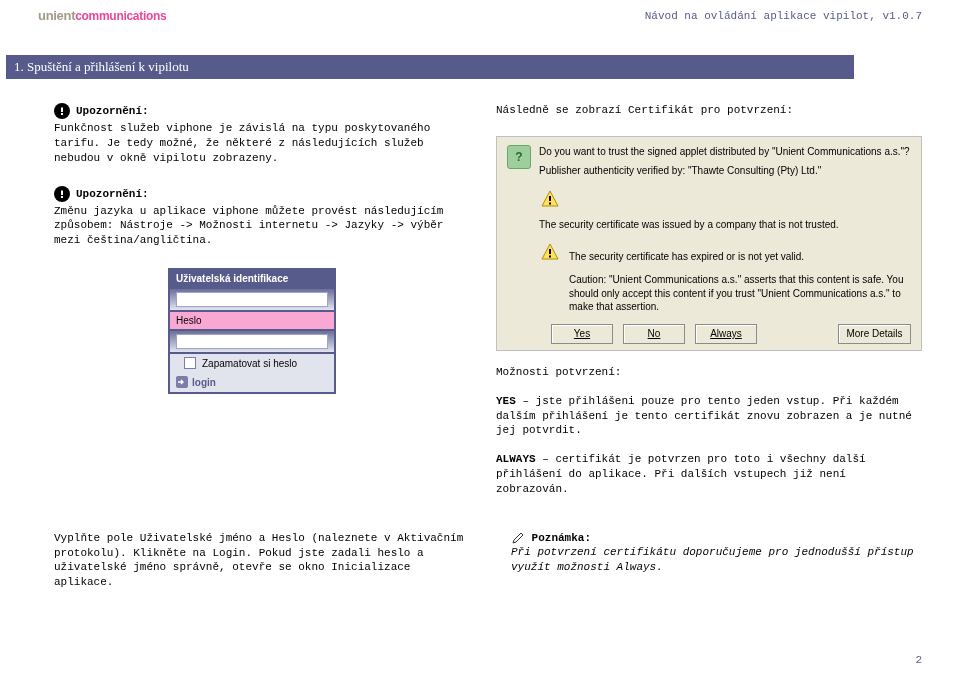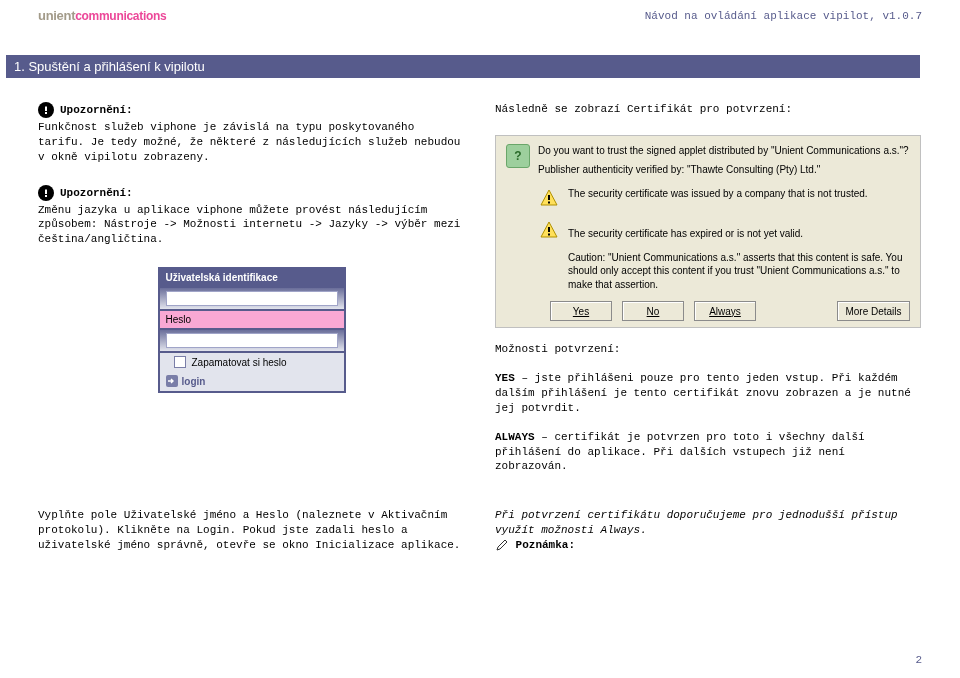--- a/index.html
+++ b/index.html
@@ -20,46 +20,46 @@
       font-size: 11px;
     }
     .logo-left { display: flex; align-items: baseline; }
     .logo-unient { font-family: Arial, sans-serif; font-weight: bold; color: #a39b8a; font-size: 13px; letter-spacing: -0.3px; }
     .logo-comm { font-family: Liberation Sans, sans-serif; font-weight: bold; color: #ec4899; font-size: 12px; letter-spacing: -0.3px; }
     .header-right { color: #575b8c; font-size: 11px; }
     .section-bar {
       margin: 28px 38px 0 6px;
       background: #575b8c;
       color: #fff;
-      font-family: Liberation Sans, sans-serif;
+      font-family: Liberation Serif, serif;
       font-size: 13px;
       padding: 4px 8px;
-      width: 914px;
+      width: 848px;
     }
     .content {
       display: flex;
       padding: 24px 38px 0 38px;
       gap: 30px;
     }
-    .col { width: 432px; }
+    .col { width: 432px; margin-left: 16px; }
     .col-left { width: 432px;}
     .col-right { width: 432px; }
     .warn-block { margin-bottom: 20px; }
     .warn-head { display: flex; align-items: center; gap: 6px; margin-bottom: 2px; }
     .warn-icon {
       width: 16px; height: 16px; border-radius: 50%;
       background: #000; display: flex; align-items: center; justify-content: center;
       flex-shrink: 0;
     }
     .warn-icon svg { display: block; }
     .bold { font-weight: bold; }
     .para { line-height: 1.35; margin-bottom: 18px; font-size: 11px; }
     .para-sm { line-height: 1.35; margin-bottom: 14px; font-size: 11px; }
     .login-box {
-      width: 188px;
+      width: 168px;
       margin: 0 auto;
       background: #575b8c;
       padding: 2px;
       font-family: Arial, sans-serif;
     }
     .login-row {
       background: #e2e4ed;
       margin-bottom: 2px;
       padding: 3px 6px;
       font-size: 10px;
@@ -178,21 +178,21 @@
           <svg width="14" height="14" viewBox="0 0 14 14">
               <text x="7" y="11" text-anchor="middle" font-size="12" font-family="Arial" fill="#2a6a2a" font-weight="bold">?</text>
             </svg>
         </span>
         <div style="flex:1">
           <div>Do you want to trust the signed applet distributed by "Unient Communications a.s."?</div>
           <div style="height:6px"></div>
           <div>Publisher authenticity verified by: "Thawte Consulting (Pty) Ltd."</div>
         </div>
       </div>
-      <div class="cert-row" style="margin-left:32px;">
+      <div class="cert-row" style="margin-left:32px;flex-direction:column;">
         <span class="cert-sicon">
           <svg width="20" height="20" viewBox="0 0 20 20">
               <path d="M10 2 L18 17 L2 17 Z" fill="#ffe05a" stroke="#b09000"></path>
               <rect x="9" y="7" width="2" height="5" fill="#000"></rect>
               <rect x="9" y="13.5" width="2" height="2" fill="#000"></rect>
             </svg>
         </span>
         <div style="flex:1;">The security certificate was issued by a company that is not trusted.</div>
       </div>
       <div class="cert-row" style="margin-left:32px;align-items:flex-end;">
@@ -236,25 +236,25 @@
     </div>
   </div>
 </div>
 
 <div class="bottom-row">
   <div class="col col-left">
     <div class="para">Vyplňte pole Uživatelské jméno a Heslo (naleznete v Aktivačním protokolu). Klikněte na  Login. Pokud jste zadali heslo a uživatelské jméno správně, otevře se okno Inicializace aplikace.</div>
   </div>
   <div class="col col-right">
     <div>
-      <div style="font-style:italic; line-height:1.35;">Při potvrzení certifikátu doporučujeme pro jednodušší přístup využít možnosti Always.</div>
       <div>
         <span class="pencil-icon">
           <svg width="14" height="14" viewBox="0 0 14 14">
               <path d="M2 12 L3 9 L10 2 L12 4 L5 11 L2 12 Z" fill="none" stroke="#333" stroke-width="1"></path>
             </svg>
         </span><span class="bold"> Poznámka:</span>
       </div>
+      <div style="font-style:italic; line-height:1.35;">Při potvrzení certifikátu doporučujeme pro jednodušší přístup využít možnosti Always.</div>
     </div>
   </div>
 </div>
 
 <div class="page-num">2</div>
 
 </body></html>

